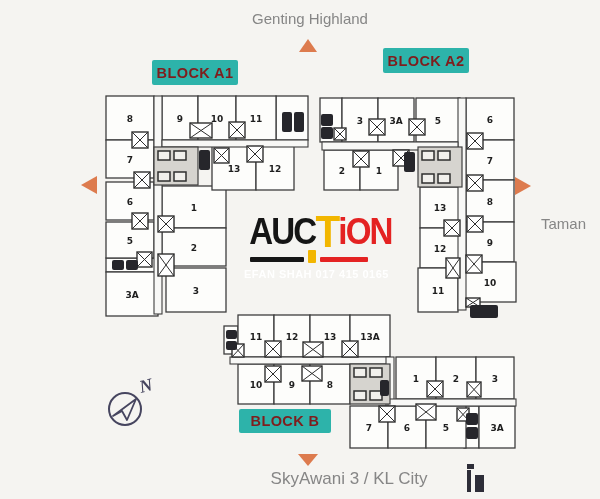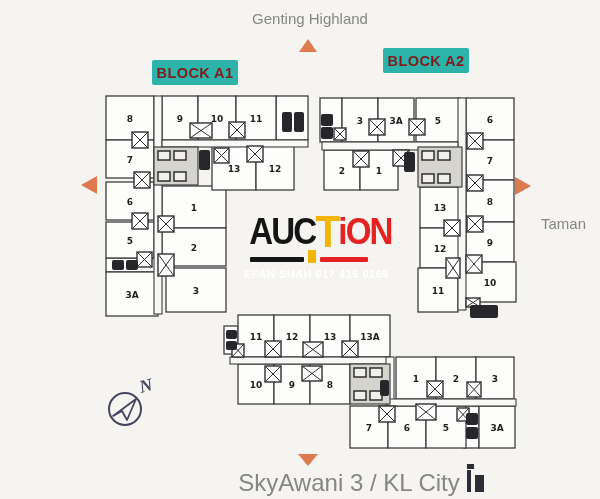--- a/index.html
+++ b/index.html
@@ -17,21 +17,21 @@
   .xline{stroke:#2f2f2f;stroke-width:1;}
   .lift{fill:#26262b;}
   .arrow{fill:var(--orange,#dd7b4e);}
   .compass-circle{fill:none;stroke:var(--navy,#46455f);stroke-width:2;}
   .compass-needle{fill:none;stroke:var(--navy,#46455f);stroke-width:1.8;stroke-linejoin:round;}
   .compass-n{font-family:"Liberation Serif",serif;font-style:italic;font-weight:700;font-size:18px;fill:var(--navy,#46455f);}
   .bldg{fill:var(--icon,#2d2d38);}
 
   
   .lm{position:absolute;color:var(--label,#868686);font-size:15px;line-height:1.25;text-align:center;z-index:2;}
-  .lm-big{font-size:24px;}
+  .lm-big{font-size:17px;}
   .badge{position:absolute;background:var(--teal,#2db3aa);color:#7f1d1d;font-weight:700;font-size:14.5px;
          display:flex;align-items:center;justify-content:center;letter-spacing:.4px;z-index:2;border-radius:2px;}
 
   
   .wm{position:absolute;left:244px;top:210px;width:130px;text-align:center;z-index:3;}
   .wm-word{font-weight:800;font-size:36px;line-height:1;letter-spacing:-2px;transform:scaleX(.92);
            transform-origin:center;white-space:nowrap;}
   .wm-b{color:var(--wmBlack,#151515);}
   .wm-g{color:var(--wmGold,#f2b600);font-size:44px;vertical-align:-3px;}
   .wm-r{color:var(--wmRed,#e42222);}
@@ -305,13 +305,14 @@
     <div class="wm-bars">
       <span class="bar b"></span>
       <span class="bar g"></span>
       <span class="bar r"></span>
     </div>
     <div class="wm-sub">EFAN SHAH 017 415 0165</div>
   </div>
 
 <div class="badge" style="left: 152px; top: 60px; width: 86px; height: 25px;">BLOCK A1</div>
     <div class="badge" style="left: 383px; top: 48px; width: 86px; height: 25px;">BLOCK A2</div>
+    <div class="badge" style="left: 239px; top: 409px; width: 92px; height: 24px;">BLOCK B</div>
   </div>
 
 </body></html>

